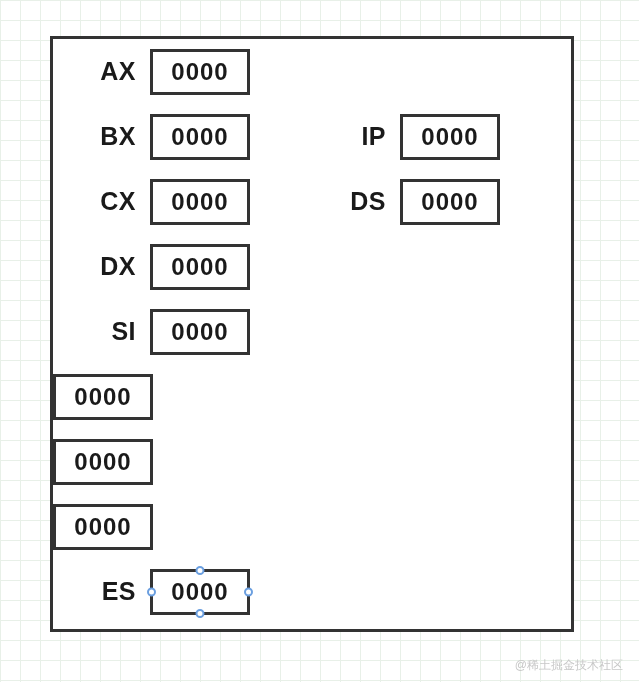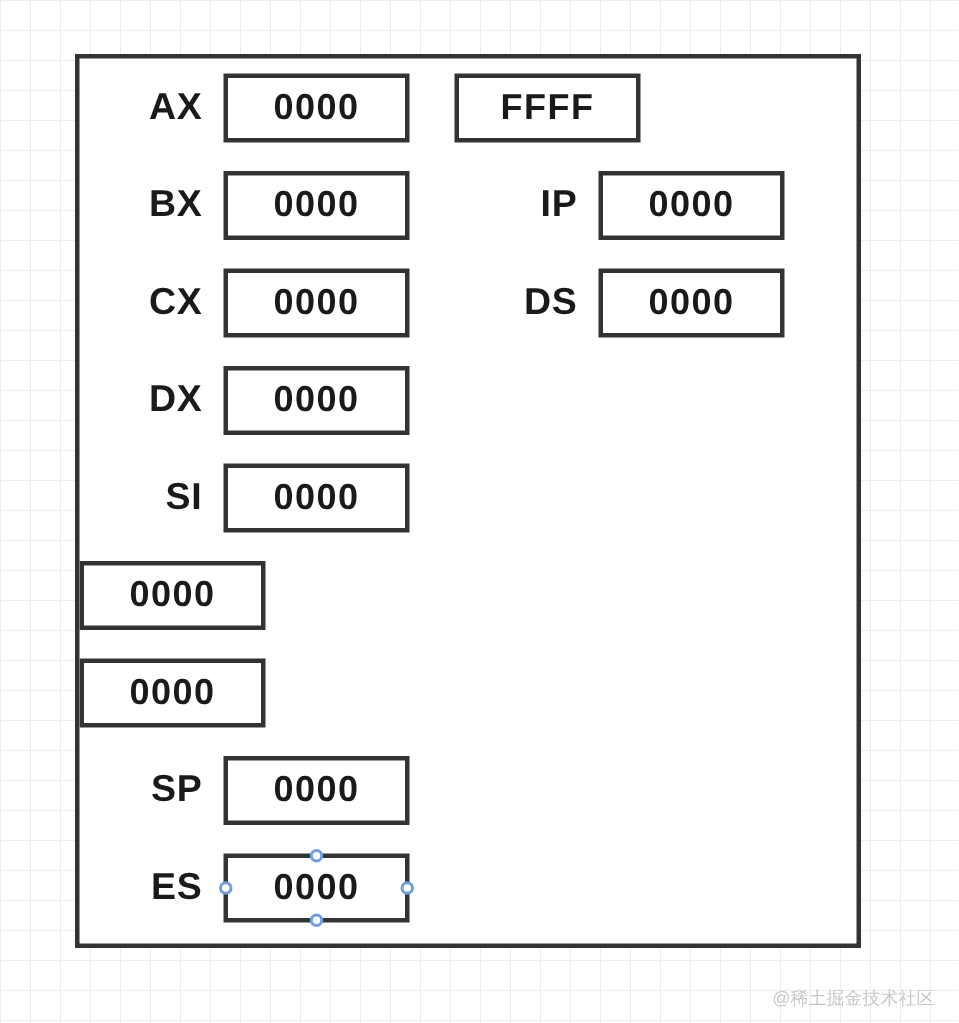--- a/index.html
+++ b/index.html
@@ -50,31 +50,32 @@
     left: 250px;
     width: 270px;
   }
   .register-row {
     display: flex;
     align-items: center;
     height: 65px;
     box-sizing: border-box;
   }
   .register-label {
-    width: 96px;
+    width: 78px;
     text-align: right;
     padding-right: 14px;
     font-size: 25px;
     font-weight: bold;
     color: #1a1a1a;
     letter-spacing: 0.5px;
     box-sizing: border-box;
+    margin-left: 19px;
   }
   .register-box {
-    width: 124px;
+    width: 100px;
     height: 46px;
     border: 3px solid #333333;
     background: #ffffff;
     display: flex;
     align-items: center;
     justify-content: center;
     font-size: 24px;
     font-weight: bold;
     color: #1a1a1a;
     letter-spacing: 1px;
@@ -160,21 +161,20 @@
       </div>
     </div>
 
     <div class="register-row">
       <div class="register-box">
         <span>0000</span>
       </div>
     </div>
 
     <div class="register-row">
-      <div class="register-label">SP</div>
       <div class="register-box">
         <span>0000</span>
       </div>
     </div>
 
     <div class="register-row">
       <div class="register-label">ES</div>
       <div class="register-box selected">
         <span>0000</span>
         <span class="handle top"></span>
@@ -182,23 +182,20 @@
         <span class="handle left"></span>
         <span class="handle right"></span>
       </div>
     </div>
 
   </div>
 
   <div class="register-column" id="column-segment">
 
     <div class="register-row">
-      <div class="register-box">
-        <span>FFFF</span>
-      </div>
     </div>
 
     <div class="register-row">
       <div class="register-label">IP</div>
       <div class="register-box">
         <span>0000</span>
       </div>
     </div>
 
     <div class="register-row">

